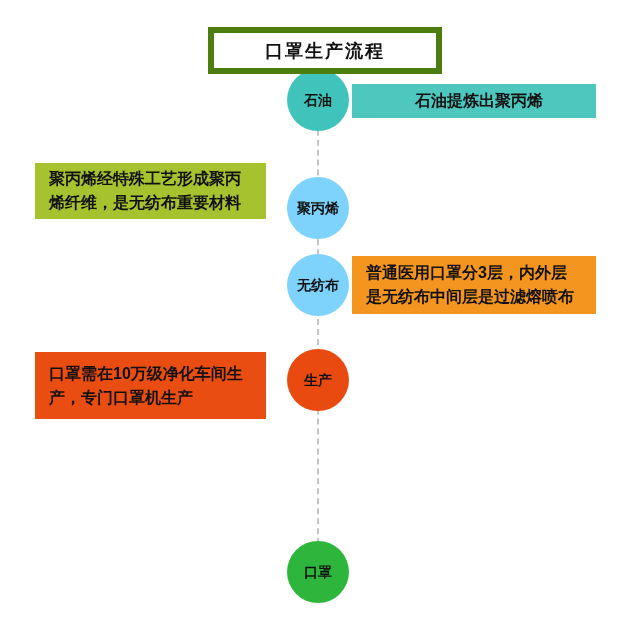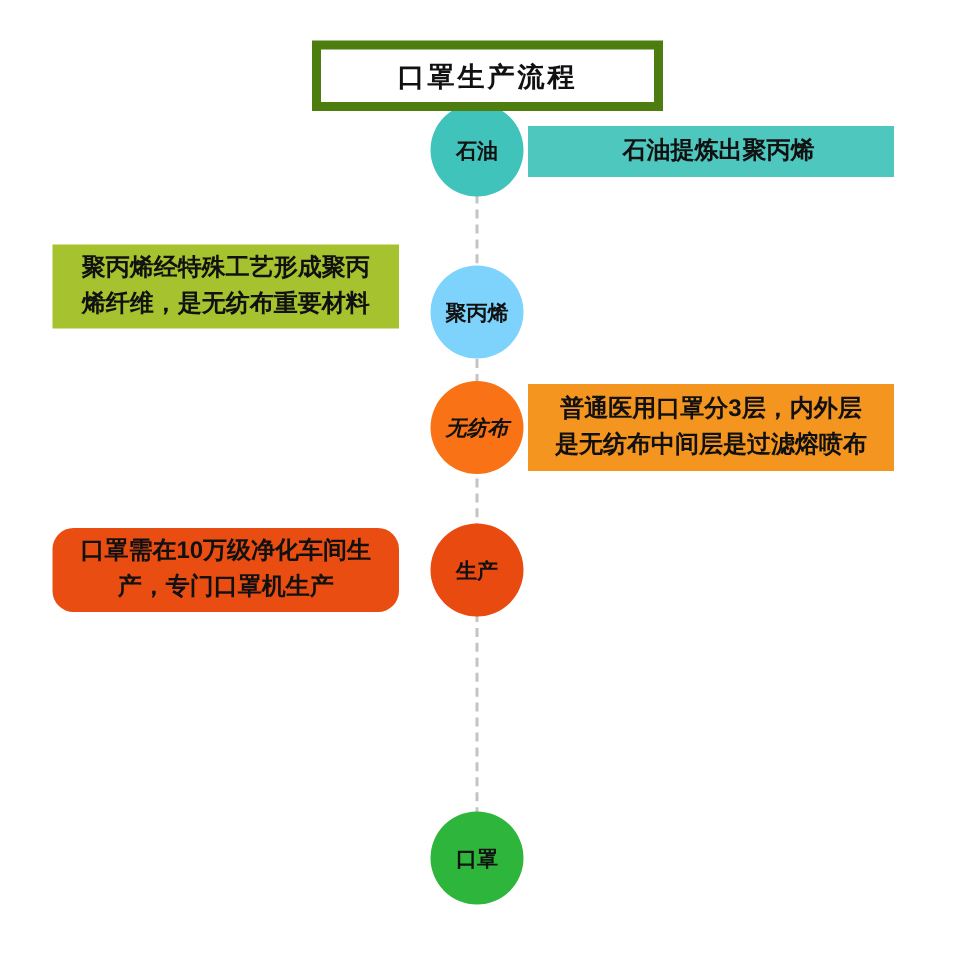--- a/index.html
+++ b/index.html
@@ -33,30 +33,30 @@
     font-size:14px;font-weight:bold;line-height:1.15;
     padding:2px;box-sizing:border-box;
     z-index:2;
   }
   .c1{top:69px}.c2{top:159px}.c3{top:254px}.c4{top:349px}.c5{top:449px}.c6{top:541px}
   .note{
     position:absolute;
     display:flex;align-items:center;
     font-size:16px;font-weight:bold;line-height:1.5;
     padding:4px 14px;box-sizing:border-box;
-    text-align:center;
+    text-align:left;
     z-index:1;
   }
   .right-note{left:352px;width:244px;}
   .left-note{left:35px;width:231px;}
   .center-text{justify-content:center;text-align:center;padding-left:24px;}
   .n1{top:84px;height:34px;}
   .n2{top:163px;height:56px;}
   .n3{top:256px;height:58px;}
-  .n4{top:352px;height:56px;border-radius:14px;}
+  .n4{top:352px;height:67px;}
   .n5{top:451px;height:56px;}
   .n6{top:551px;height:38px;}
 </style>
 </head>
 <body>
 
 <div class="canvas">
 
   <div class="vline"></div>
 
@@ -74,21 +74,21 @@
   <div class="note left-note n2" style="background: rgb(166, 194, 47);">
     <span>聚丙烯经特殊工艺形成聚丙烯纤维，是无纺布重要材料</span>
   </div>
   <div class="circle c2" style="background: #7dd3fc; margin-top: 18px;">
     <span>聚丙烯</span>
   </div>
 
   <div class="note right-note n3" style="background: rgb(244, 149, 31);">
     <span>普通医用口罩分3层，内外层是无纺布中间层是过滤熔喷布</span>
   </div>
-  <div class="circle c3" style="background: #f97316; font-style: italic;">
+  <div class="circle c3" style="background: #7dd3fc;">
     <span>无纺布</span>
   </div>
 
   <div class="note left-note n4" style="background: rgb(234, 77, 18);">
     <span>口罩需在10万级净化车间生产，专门口罩机生产</span>
   </div>
   <div class="circle c4" style="background: rgb(233, 74, 16);">
     <span>生产</span>
   </div>
 

